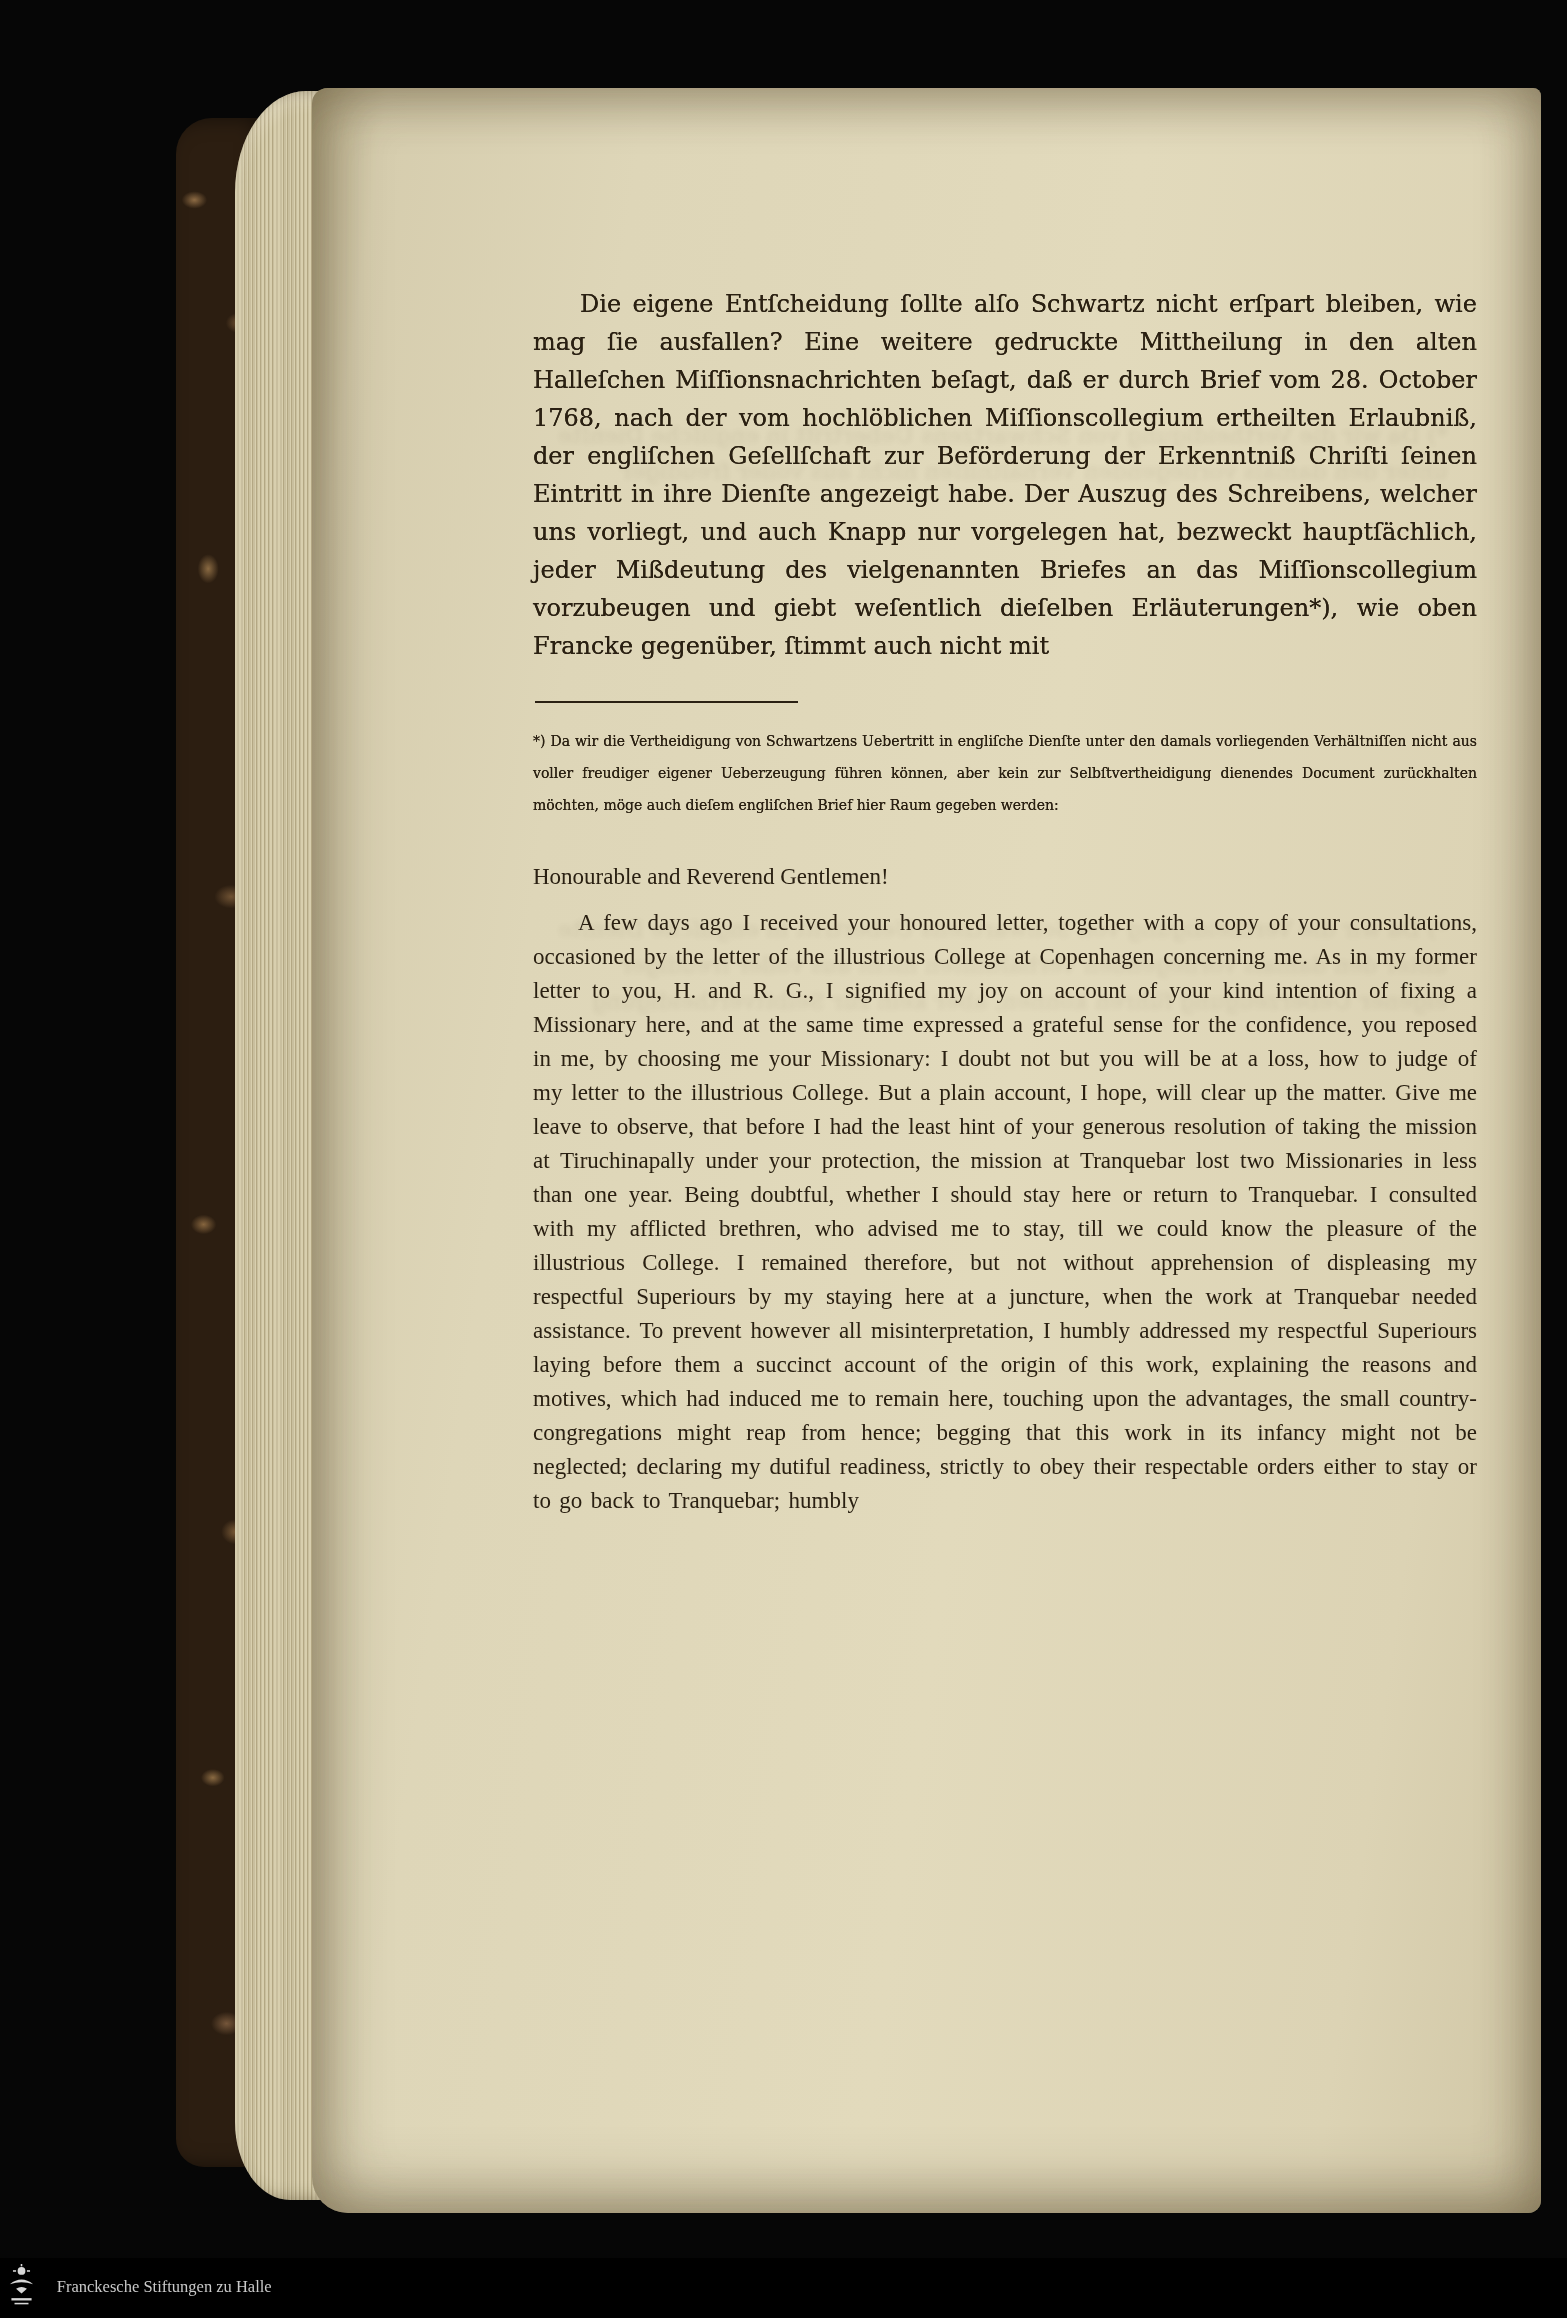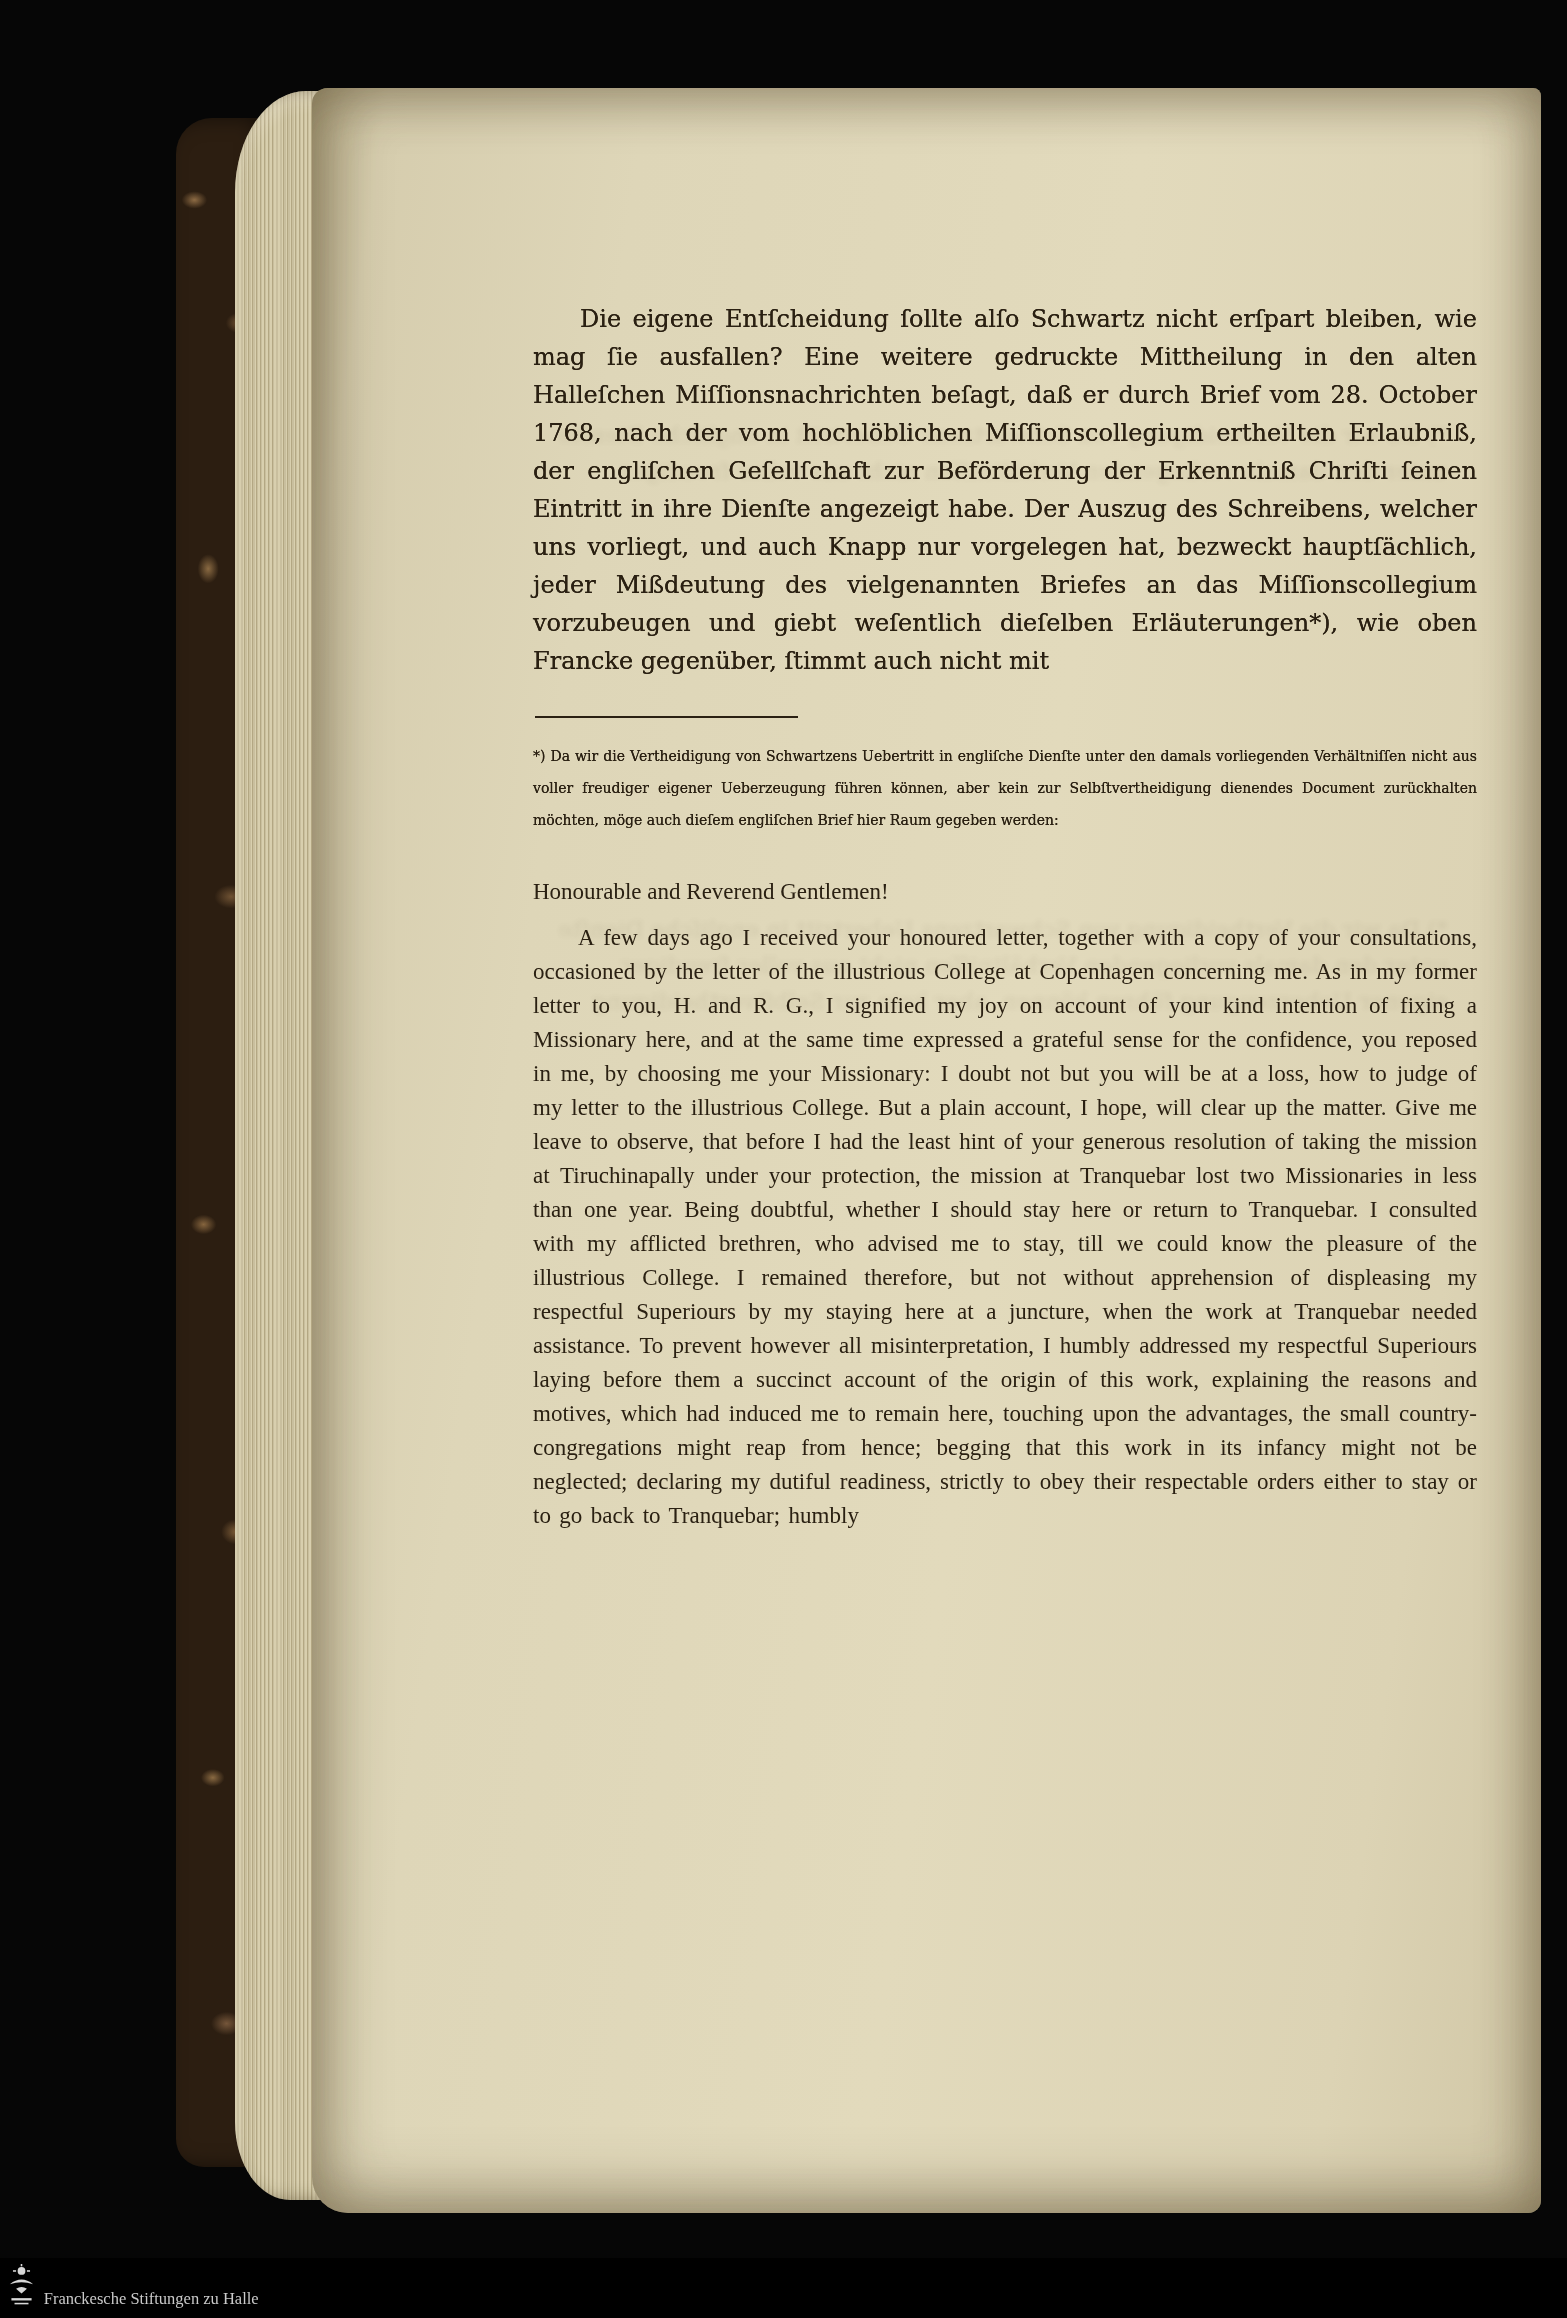--- a/index.html
+++ b/index.html
@@ -61,21 +61,21 @@
 
   .header-row{position:relative;height:36px;margin-bottom:39px;}
   .page-number{position:absolute;left:4.7px;top:1.6px;font-size:24px;}
   .running-header{
     text-align:center;font-size:23px;letter-spacing:0.8px;padding-left:47px;
   }
 
   .body-par{
     margin:0;font-size:24px;line-height:38px;text-align:justify;
   }
-  .body-par.indented{text-indent:47px;margin-top:15px;}
+  .body-par.indented{text-indent:47px;}
 
   .footnote-sep{
     width:263px;height:0;border:none;border-top:2.4px solid #2a2012;
     margin:36px 0 22px 1.6px;
   }
   .footnote-text{
     margin:0;font-size:14px;line-height:32px;text-align:justify;
   }
 
   .letter-heading{
@@ -96,21 +96,21 @@
     pointer-events:none;
   }
   .ghost-1{left:235px;top:329px;height:78px;}
   .ghost-2{left:235px;top:823px;height:110px;}
 
   
   .viewer-footer{
     position:absolute;left:0;top:2258px;width:1567px;height:60px;background:#000;
   }
   .footer-left{
-    position:absolute;left:7.8px;top:6.3px;display:flex;align-items:flex-end;gap:9px;
+    position:absolute;left:7.8px;top:6.3px;display:flex;align-items:center;gap:22px;
   }
   .logo-icon{display:block;}
   .institution-name{
     color:#c9c9c9;font-family:"Liberation Serif", serif;font-size:16.5px;
   }
   .dfg-logo{
     position:absolute;right:22px;top:12px;
     color:#ededed;font-family:"Liberation Sans", sans-serif;
     font-weight:bold;font-size:31px;letter-spacing:1.6px;margin-top:48px;
   }

